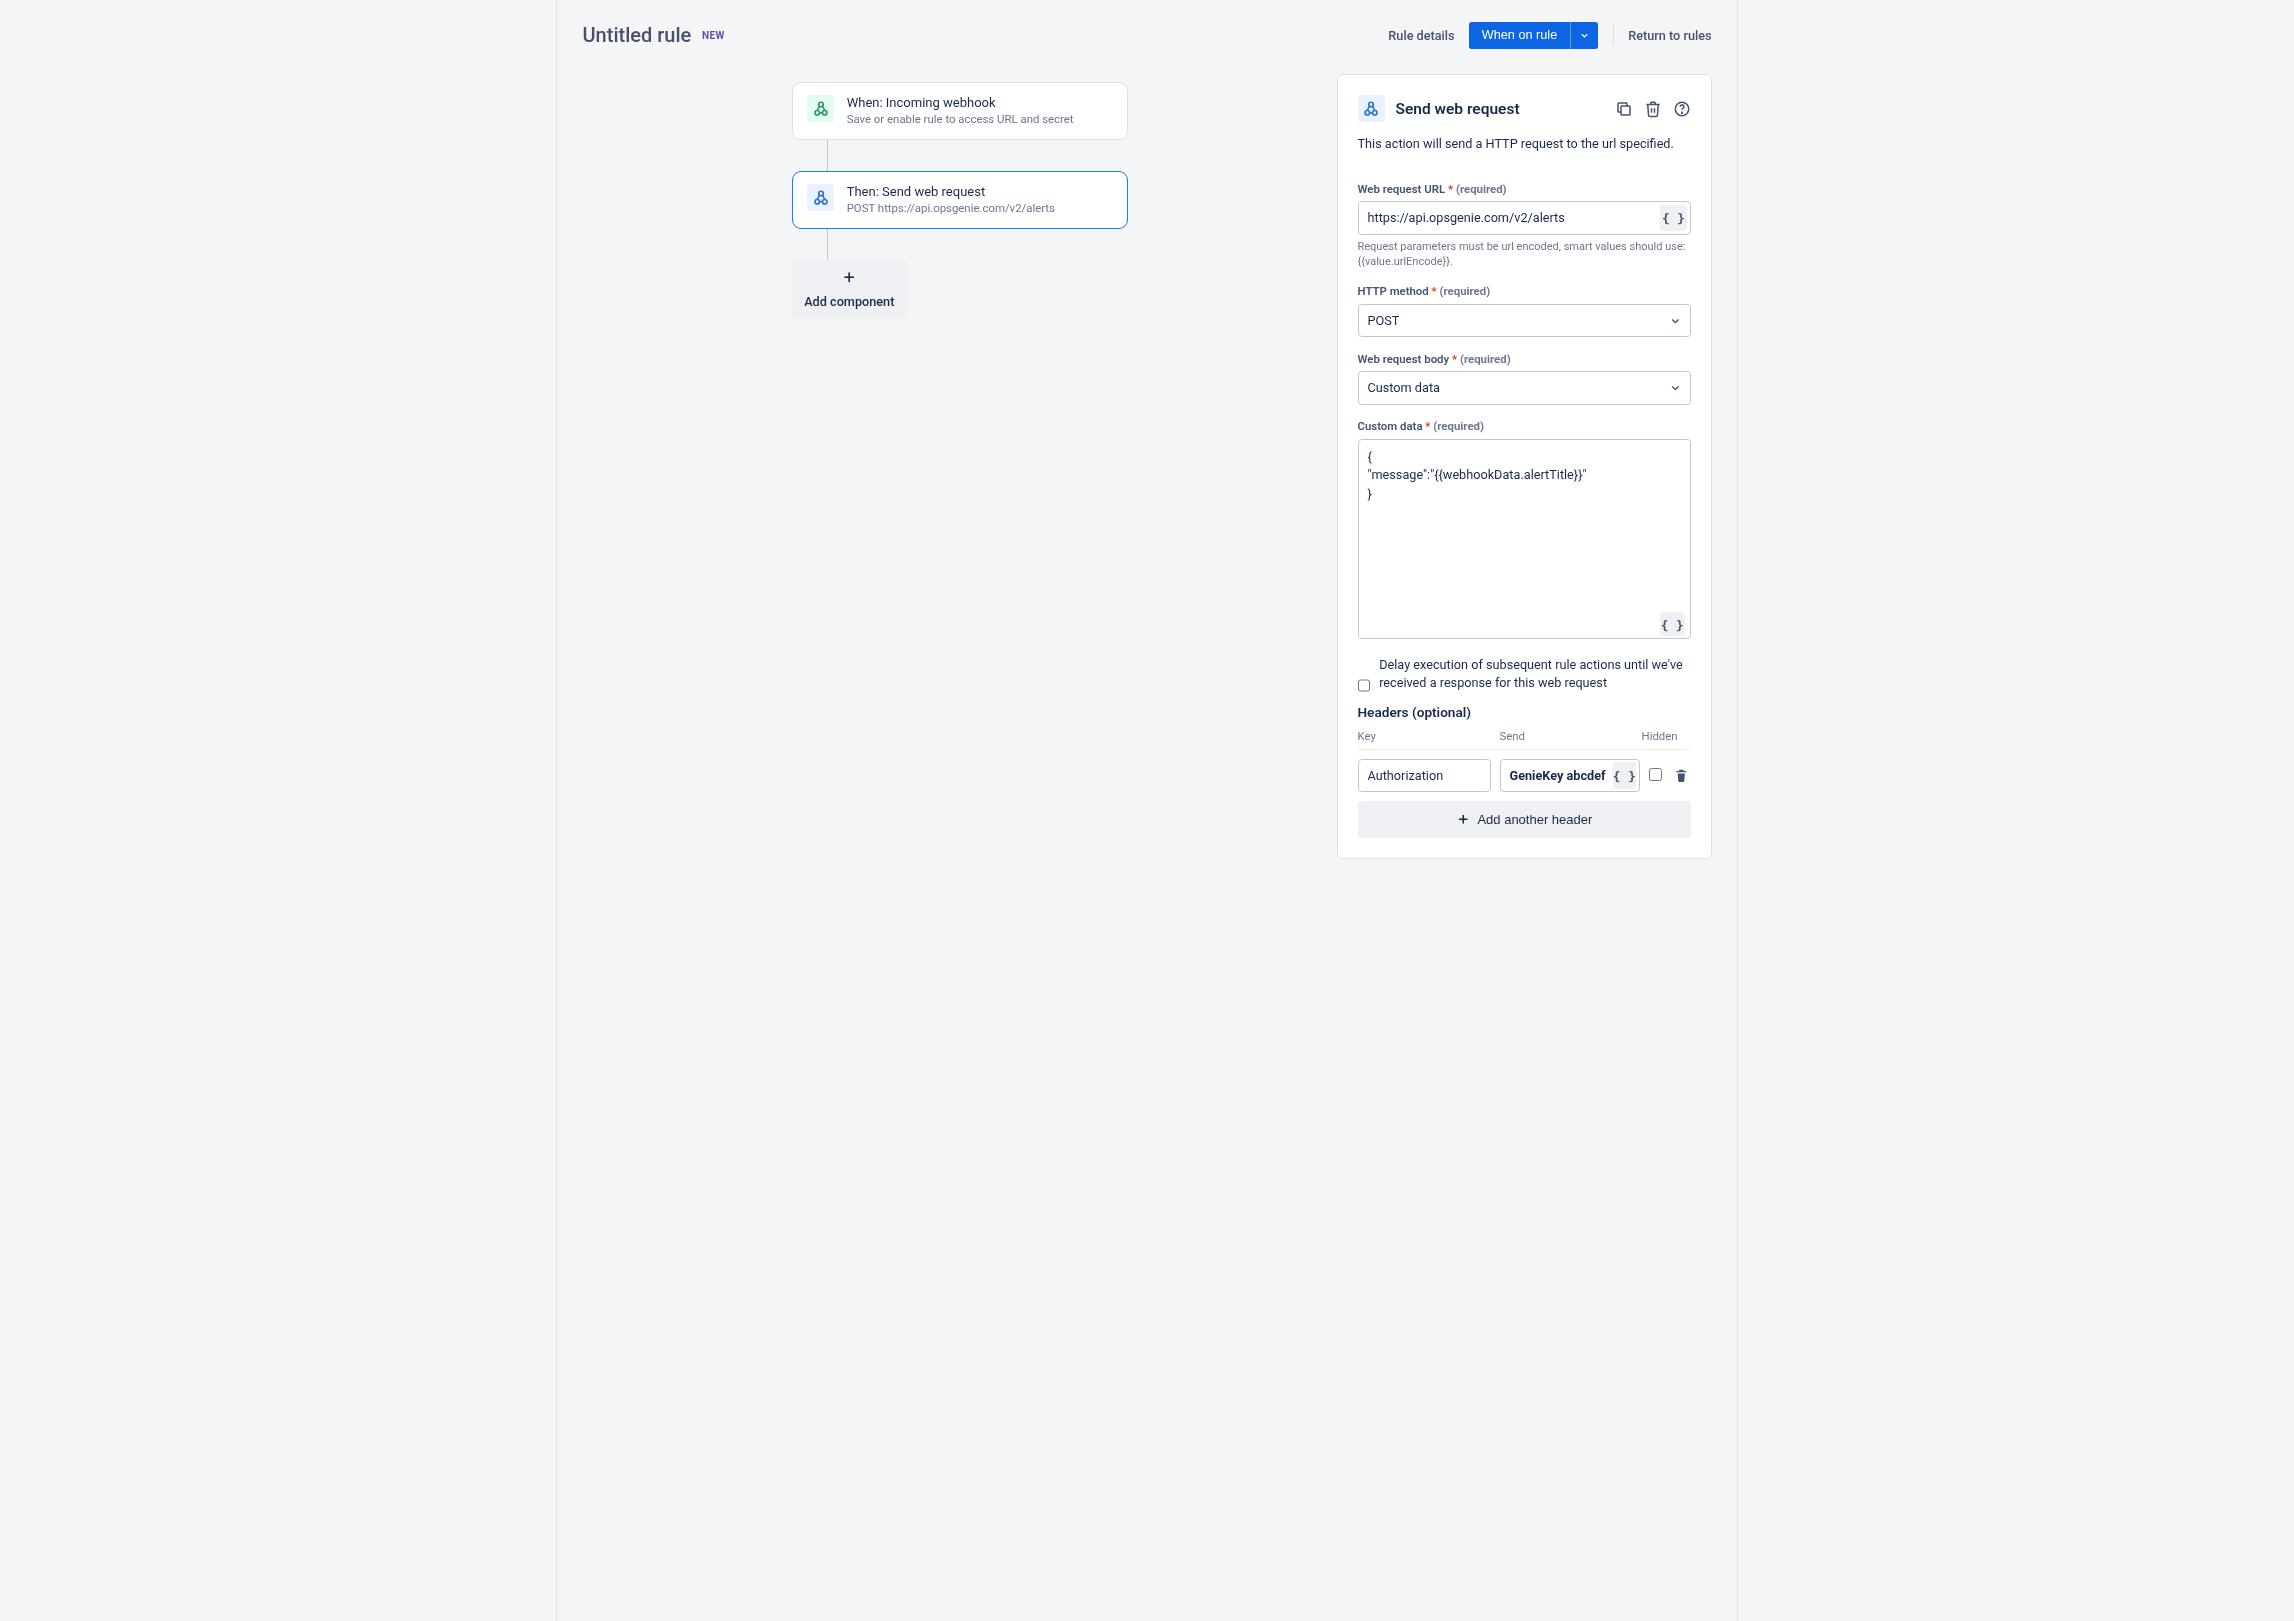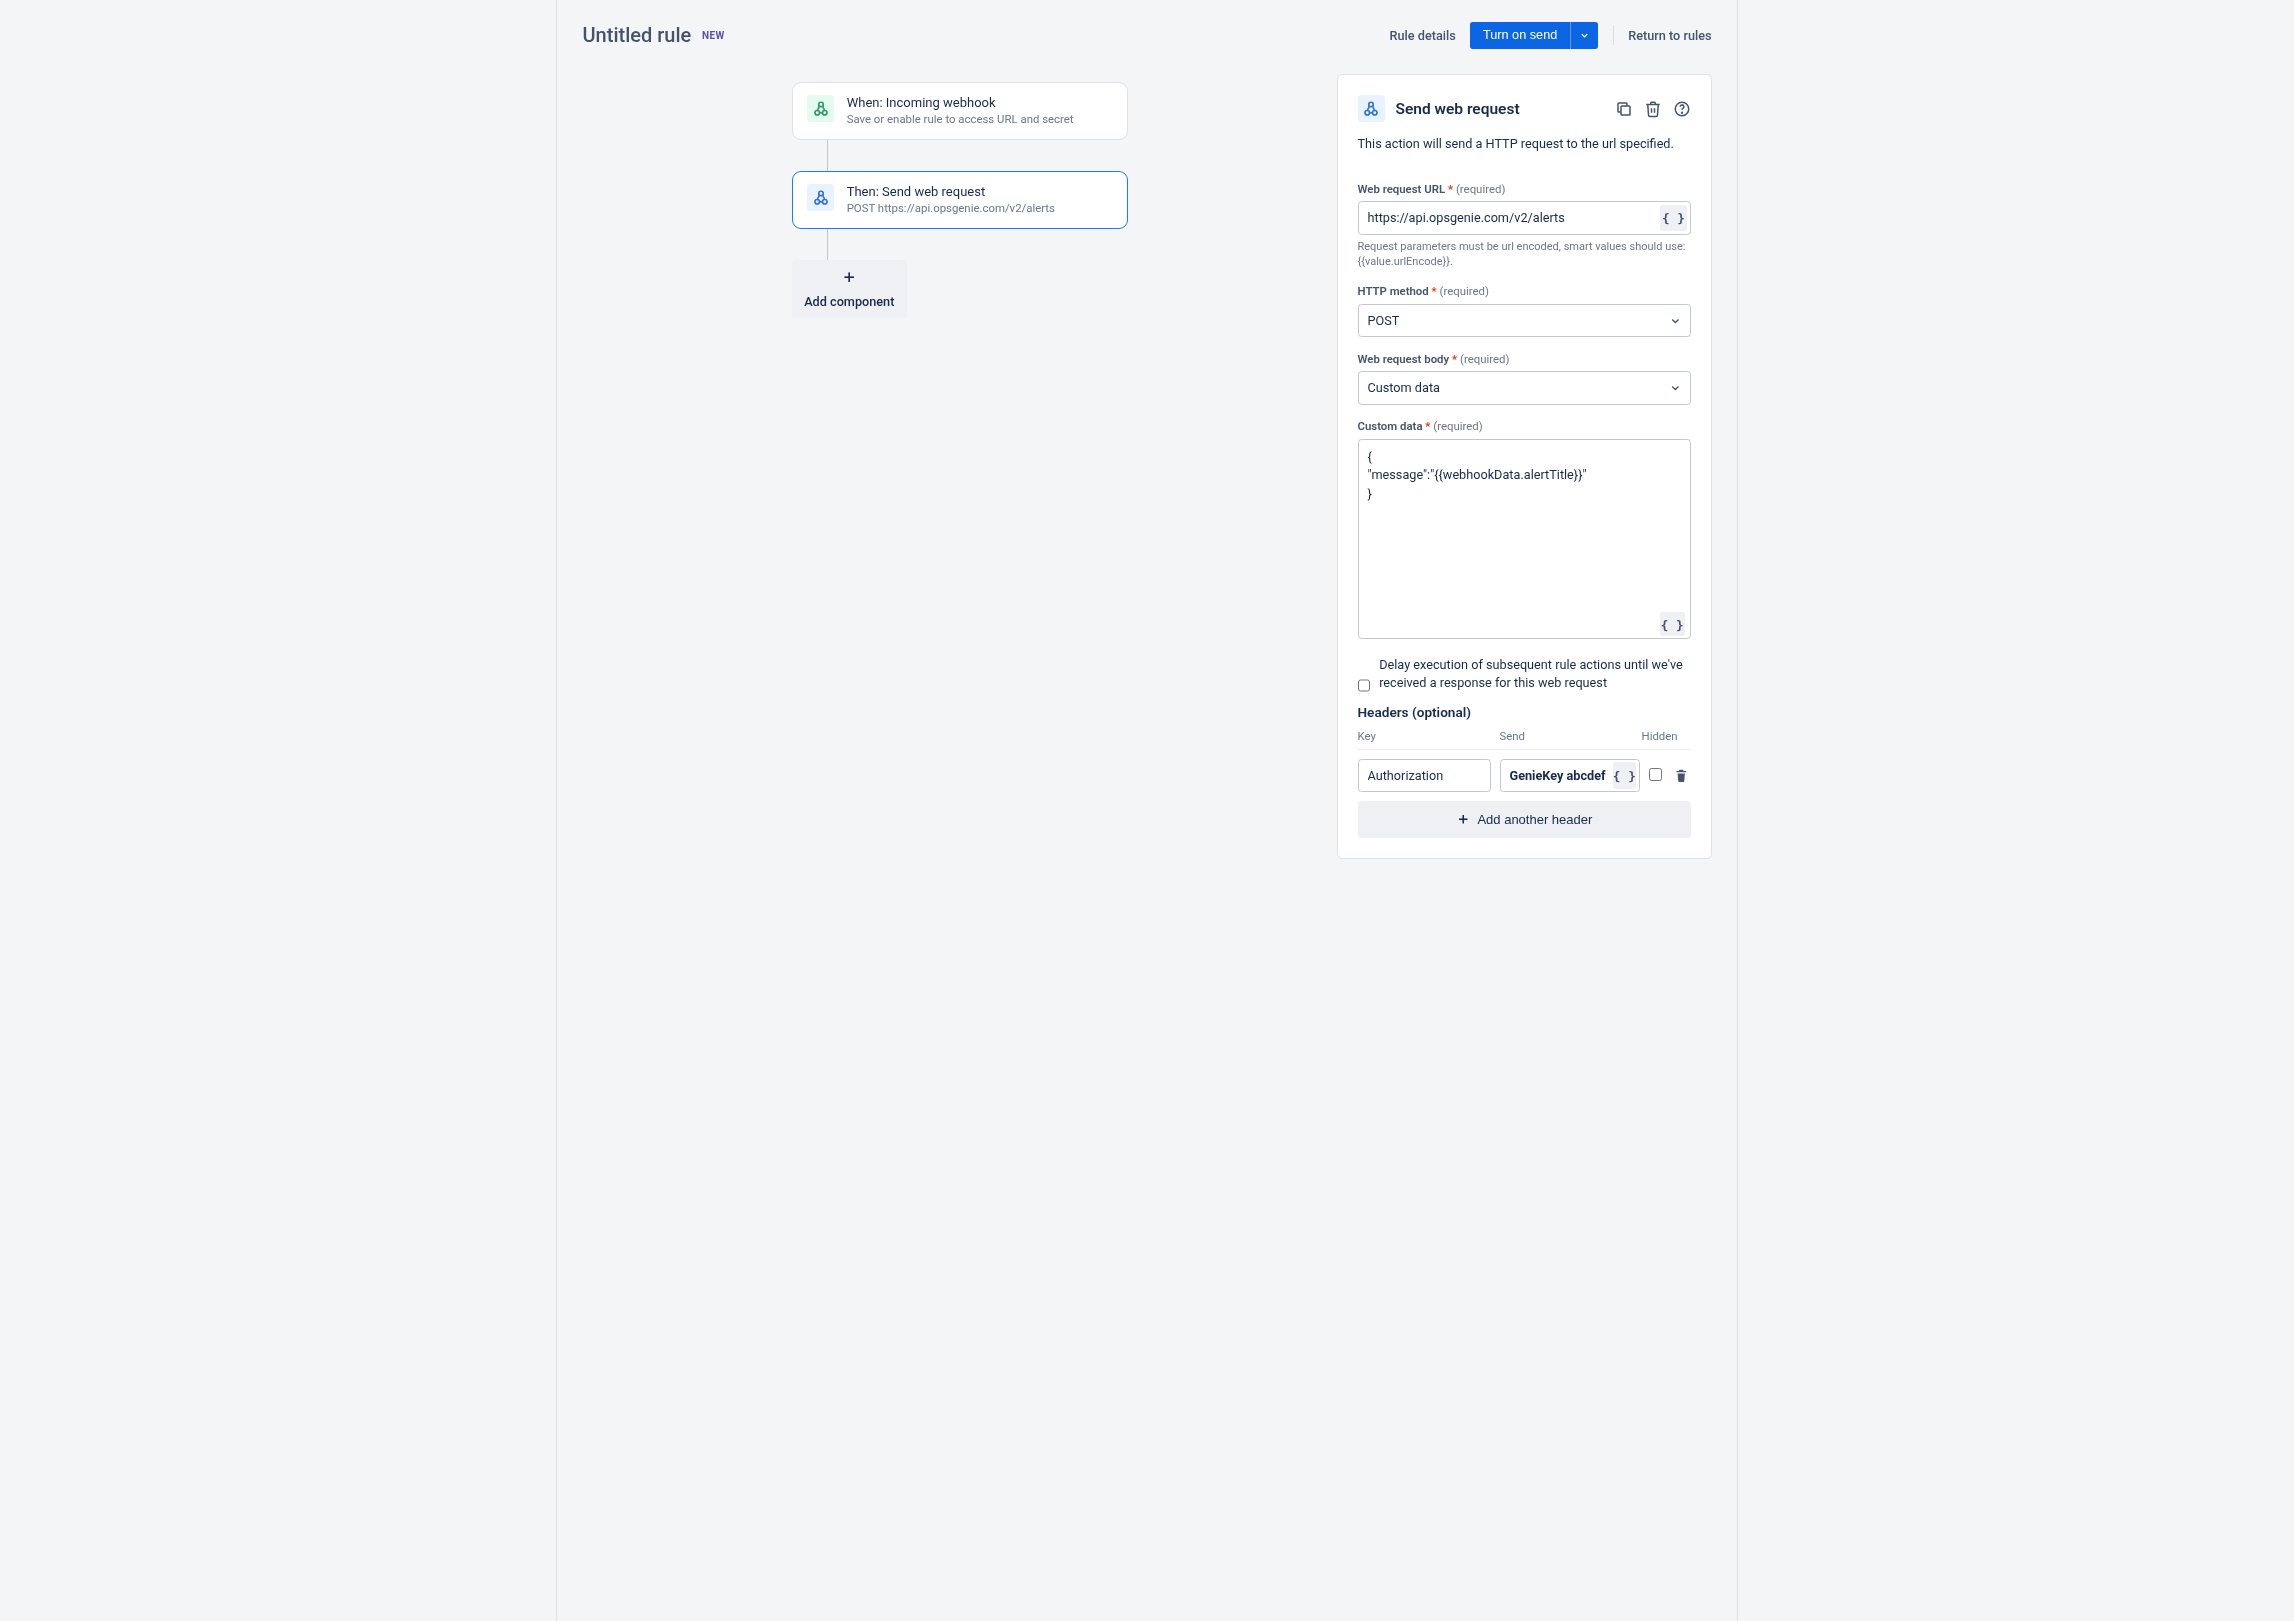--- a/index.html
+++ b/index.html
@@ -73,21 +73,21 @@
   }
   .panel-head { display:flex; align-items:center; justify-content:space-between; margin-bottom: 12.7px;}
   .panel-head-left { display:flex; align-items:center; gap:11px;}
   .panel-title { font-size:15.5px; font-weight:600; }
   .panel-head-right { display:flex; gap:11px; color:#44546f; }
   .icon-btn { cursor:pointer; color:#44546f; }
   .desc { color:#172b4d; margin-bottom: 29px; line-height:1.4; }
   .field { margin-bottom: 14.5px; }
   .field-label { font-size:11.4px; font-weight:600; color:#44546f; margin-bottom:5.5px; display:block;}
   .req { color:#de350b; }
-  .hint { color:#6b778c; font-weight:400;}
+  .hint { color:#6b778c; font-weight:700;}
   .input-wrap { position:relative; }
   .text-input, .select-input, .textarea-input {
     width:100%; border:0.9px solid #c1c7d0; border-radius:3.6px;
     padding: 8.2px 9px; font-size:12.7px; color:#172b4d; font-family:inherit; background:#fff;
   }
   .text-input.with-braces { padding-right: 36px; }
   .braces-btn {
     position:absolute; right:3.6px; top:3.6px; bottom:3.6px; width:27px;
     background:#eef0f3; border-radius:2.7px; display:flex; align-items:center; justify-content:center;
     cursor:pointer; font-weight:700; color:#44546f; font-family: monospace;
@@ -126,21 +126,21 @@
 
 <div class="page-wrap">
   <div class="topbar">
     <div class="topbar-left">
       <span class="rule-title">Untitled rule</span>
       <span class="new-badge">NEW</span>
     </div>
     <div class="topbar-right">
       <span class="link-btn">Rule details</span>
       <div class="primary-split">
-        <button class="primary-btn">Turn on send</button>
+        <button class="primary-btn">When on rule</button>
         <div class="primary-caret">
           <svg width="11" height="11" viewBox="0 0 24 24" fill="none" stroke="#fff" stroke-width="3">
               <polyline points="6 9 12 15 18 9"></polyline>
             </svg>
         </div>
       </div>
       <div class="vdiv"></div>
       <span class="link-btn">Return to rules</span>
     </div>
   </div>

